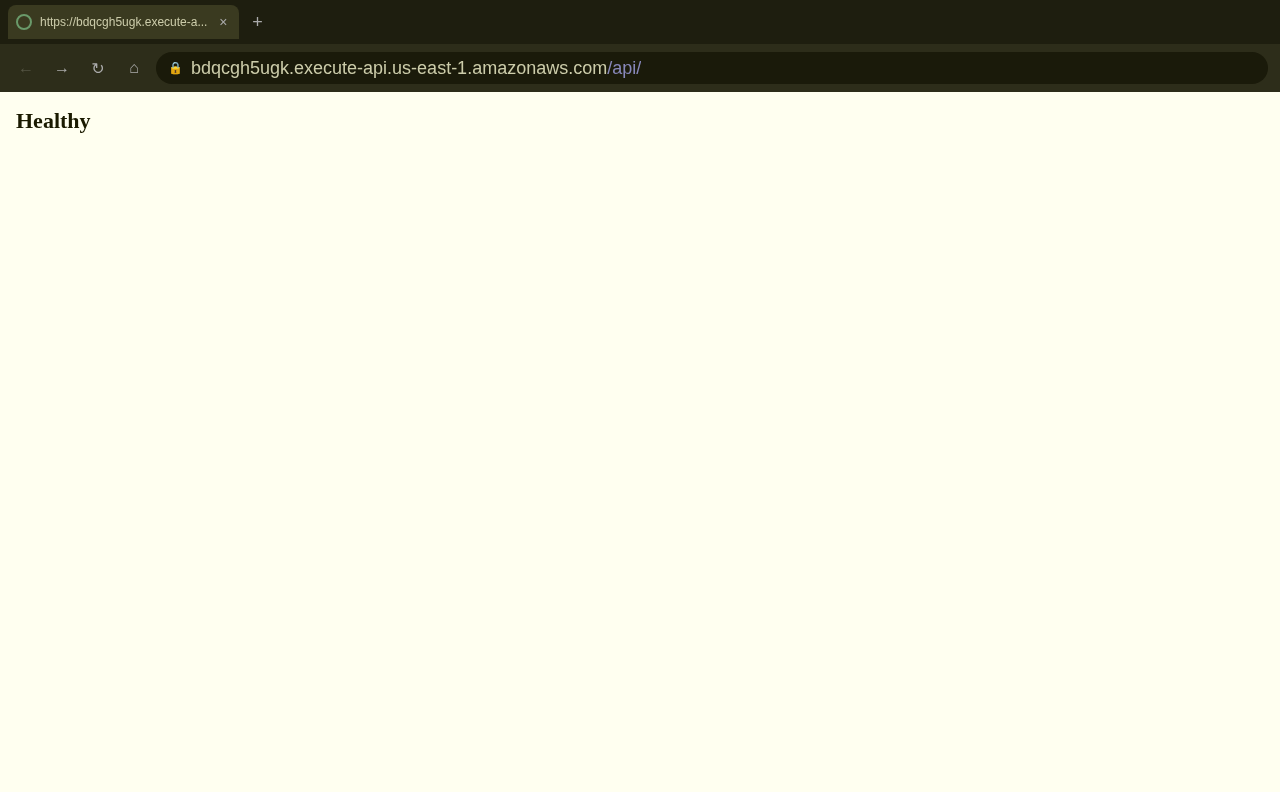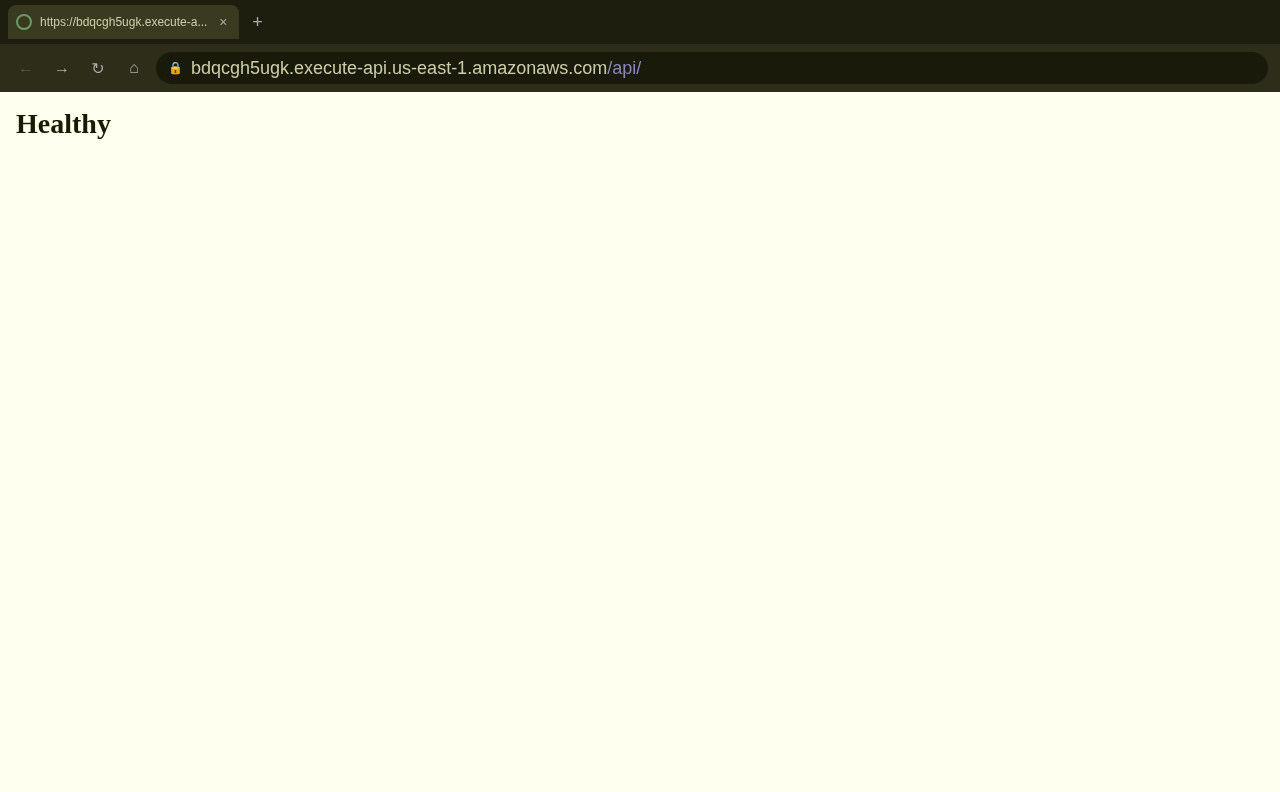--- a/index.html
+++ b/index.html
@@ -136,21 +136,21 @@
 
     
     .page-content {
       background: #fffff0;
       width: 100%;
       height: calc(792px - 92px);
       padding: 16px;
     }
 
     .healthy-text {
-      font-size: 28px;
+      font-size: 22px;
       font-weight: bold;
       color: #1a1a00;
       font-family: Times New Roman, serif;
     }
 
     
     .globe-icon {
       width: 16px;
       height: 16px;
       border-radius: 50%;

